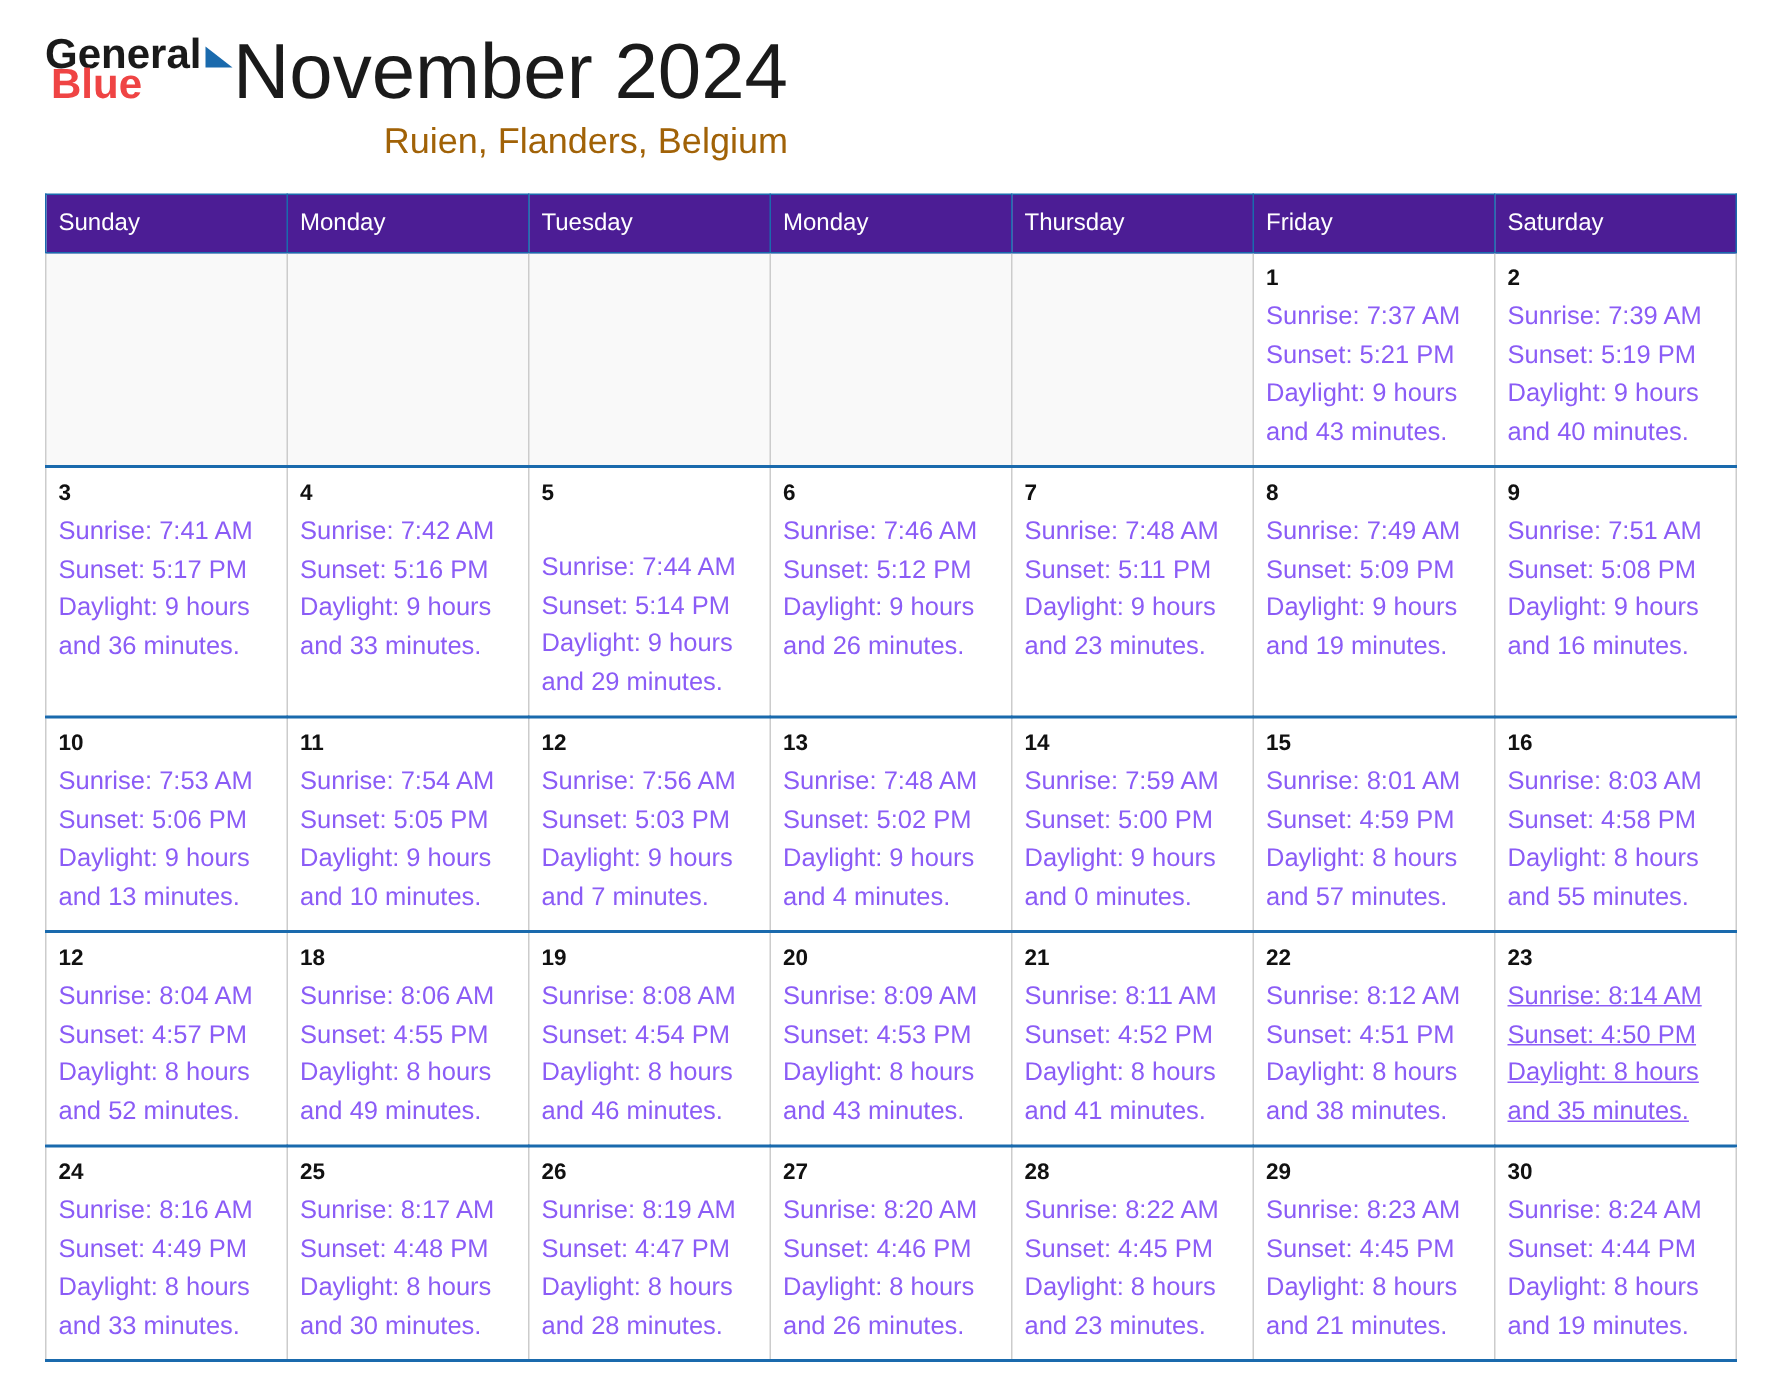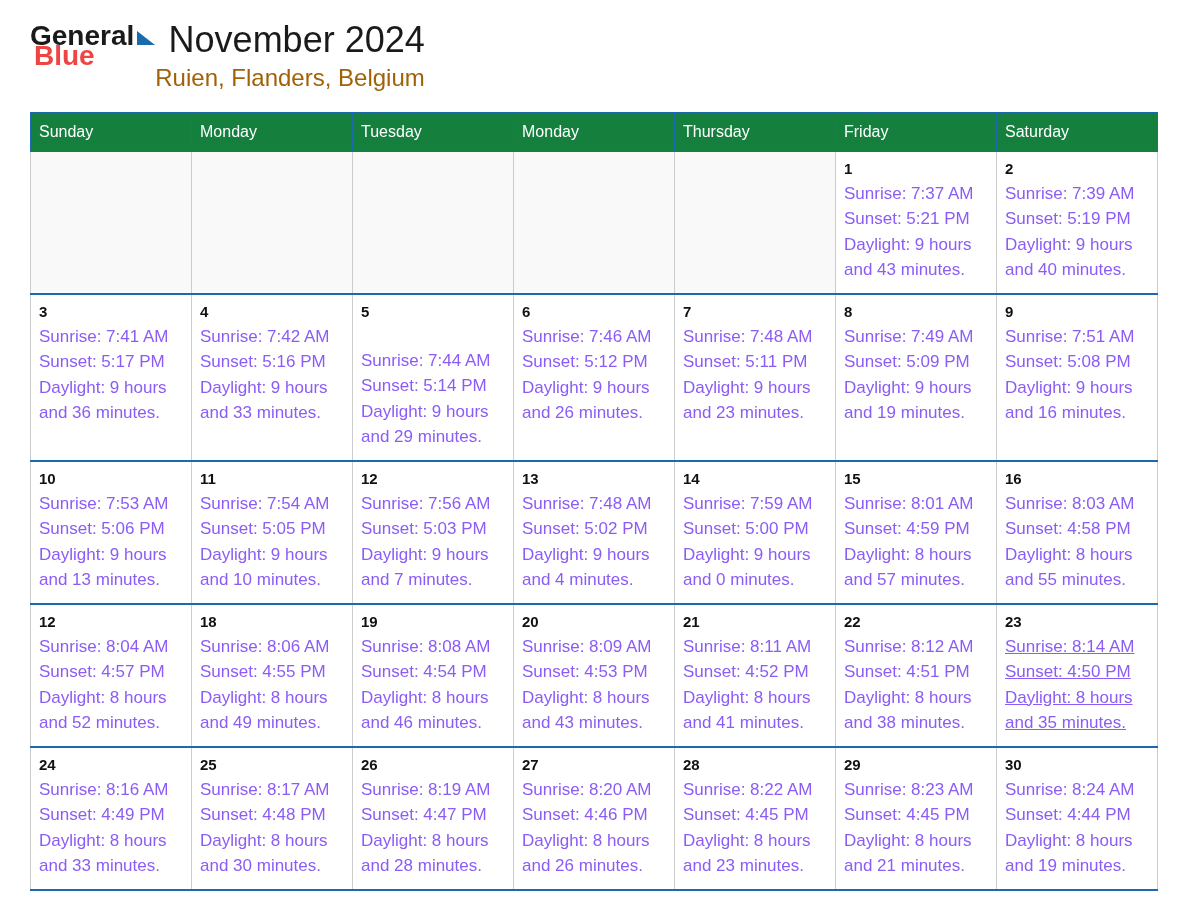--- a/index.html
+++ b/index.html
@@ -44,37 +44,37 @@
       font-size: 28px;
       font-weight: bold;
       color: #ef4444;
       margin-top: -8px;
       margin-left: 2px;
     }
     .title-block {
       text-align: right;
     }
     .month-year {
-      font-size: 36px;
+      font-size: 52px;
       font-weight: normal;
       color: #1a1a1a;
       line-height: 1.1;
     }
     .location {
       font-size: 24px;
       color: #a16207;
       margin-top: 4px;
     }
     table {
       width: 100%;
       border-collapse: collapse;
       table-layout: fixed;
     }
     thead tr th {
-      background-color: #15803d;
+      background-color: #4c1d95;
       color: #fff;
       font-size: 16px;
       font-weight: normal;
       padding: 10px 8px;
       text-align: left;
       border: 1px solid #1a6aad;
     }
     tbody tr {
       border-bottom: 2px solid #1a6aad;
     }

